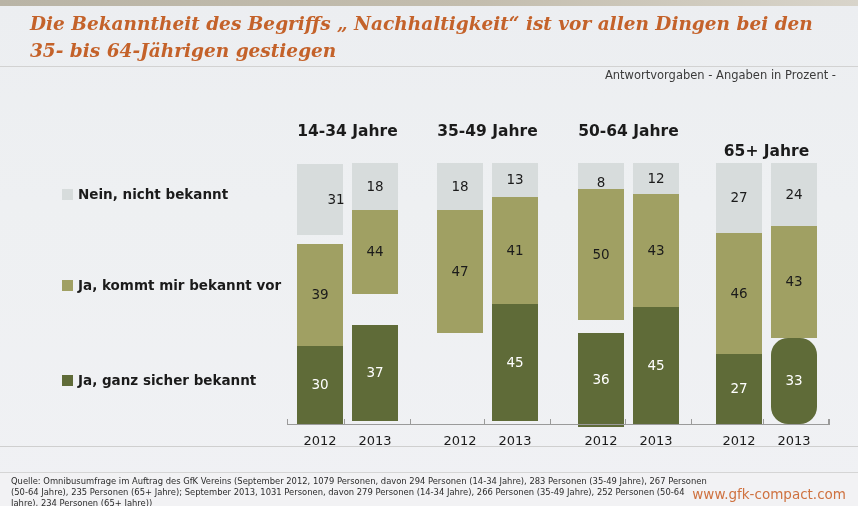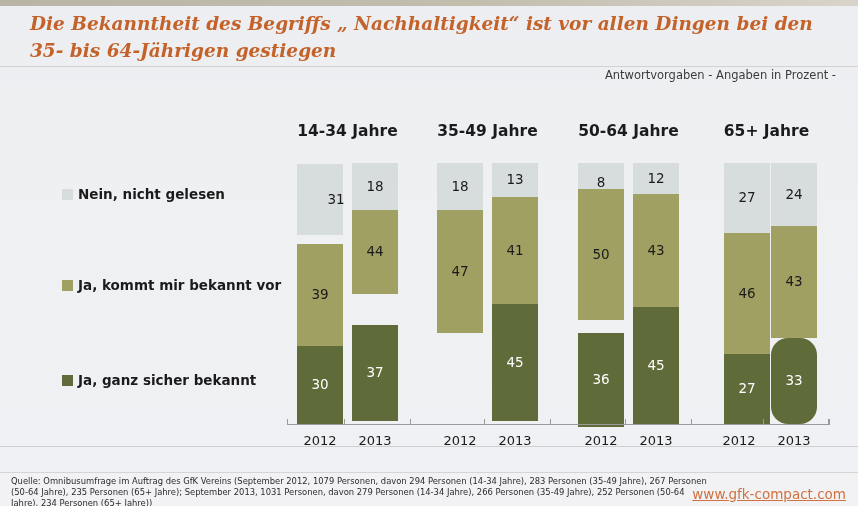--- a/index.html
+++ b/index.html
@@ -166,43 +166,42 @@
     line-height: 11.2px;
     color: #2b2b2b;
   }
   .logo {
     position: absolute;
     right: 12px;
     top: 486px;
     font-size: 13.5px;
     color: #cf7240;
     white-space: nowrap;
-    text-decoration: underline;
   }
 </style>
 </head>
 <body>
 
 <div id="slide">
 
   <div class="top-strip"></div>
 
   <div class="title">Die Bekanntheit des Begriffs „ Nachhaltigkeit“ ist vor allen Dingen bei den 35- bis 64-Jährigen gestiegen</div>
   <div class="title-underline"></div>
 
   <div class="subtitle">Antwortvorgaben - Angaben in Prozent -</div>
 
   <div id="plot">
       <div class="grp-header" style="left: 277.5px; width: 140px;">14-34 Jahre</div>
       <div class="grp-header" style="left: 417.5px; width: 140px;">35-49 Jahre</div>
       <div class="grp-header" style="left: 558.5px; width: 140px;">50-64 Jahre</div>
-      <div class="grp-header" style="left: 696.5px; width: 140px;">65+ Jahre</div>
+      <div class="grp-header" style="left: 696.5px; width: 140px; margin-top: 20px;">65+ Jahre</div>
       <div class="legend-item" style="left: 62px; top: 186px;">
         <span class="legend-swatch" style="background: rgb(215, 220, 220);"></span>
-        <span class="legend-label">Nein, nicht gelesen</span>
+        <span class="legend-label">Nein, nicht bekannt</span>
       </div>
       <div class="legend-item" style="left: 62px; top: 277px;">
         <span class="legend-swatch" style="background: rgb(160, 160, 99);"></span>
         <span class="legend-label">Ja, kommt mir bekannt vor</span>
       </div>
       <div class="legend-item" style="left: 62px; top: 372px;">
         <span class="legend-swatch" style="background: rgb(95, 107, 56);"></span>
         <span class="legend-label">Ja, ganz sicher bekannt</span>
       </div>
       <div class="bar" style="left: 297px; top: 163px; height: 261px;">
@@ -267,21 +266,21 @@
           <span class="seg-val val-light">12</span>
         </div>
         <div class="seg" style="background: rgb(160, 160, 99); top: 31.32px; height: 112.23px;">
           <span class="seg-val val-light">43</span>
         </div>
         <div class="seg" style="background: rgb(95, 107, 56); top: 143.55px; height: 117.45px;">
           <span class="seg-val val-dark">45</span>
         </div>
       </div>
       <div class="year-label" style="left: 633px; top: 433px;">2013</div>
-      <div class="bar" style="left: 716px; top: 163px; height: 261px; margin-left: 8px;">
+      <div class="bar" style="left: 716px; top: 163px; height: 261px;">
         <div class="seg" style="background: rgb(215, 220, 220); top: 0px; height: 70.47px;">
           <span class="seg-val val-light">27</span>
         </div>
         <div class="seg" style="background: rgb(160, 160, 99); top: 70.47px; height: 120.06px;">
           <span class="seg-val val-light">46</span>
         </div>
         <div class="seg" style="background: rgb(95, 107, 56); top: 190.53px; height: 70.47px;">
           <span class="seg-val val-dark">27</span>
         </div>
       </div>

